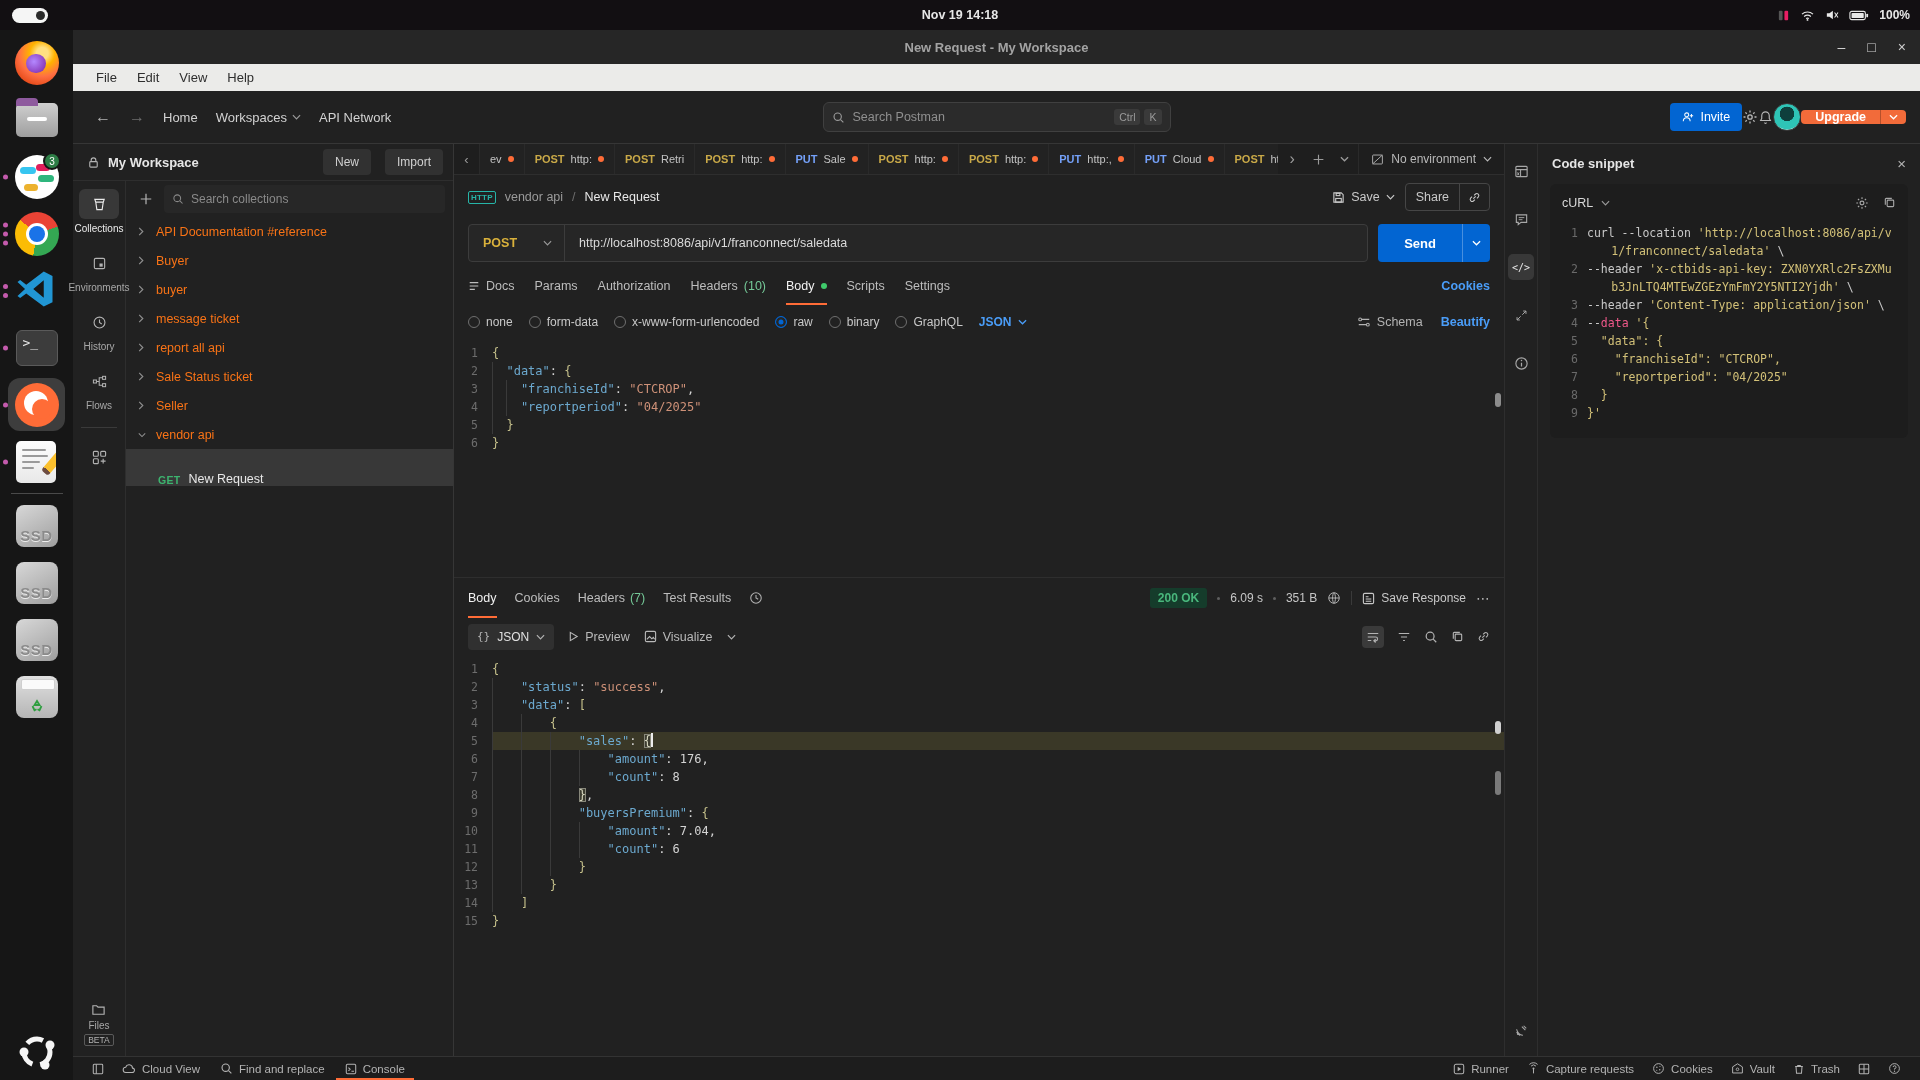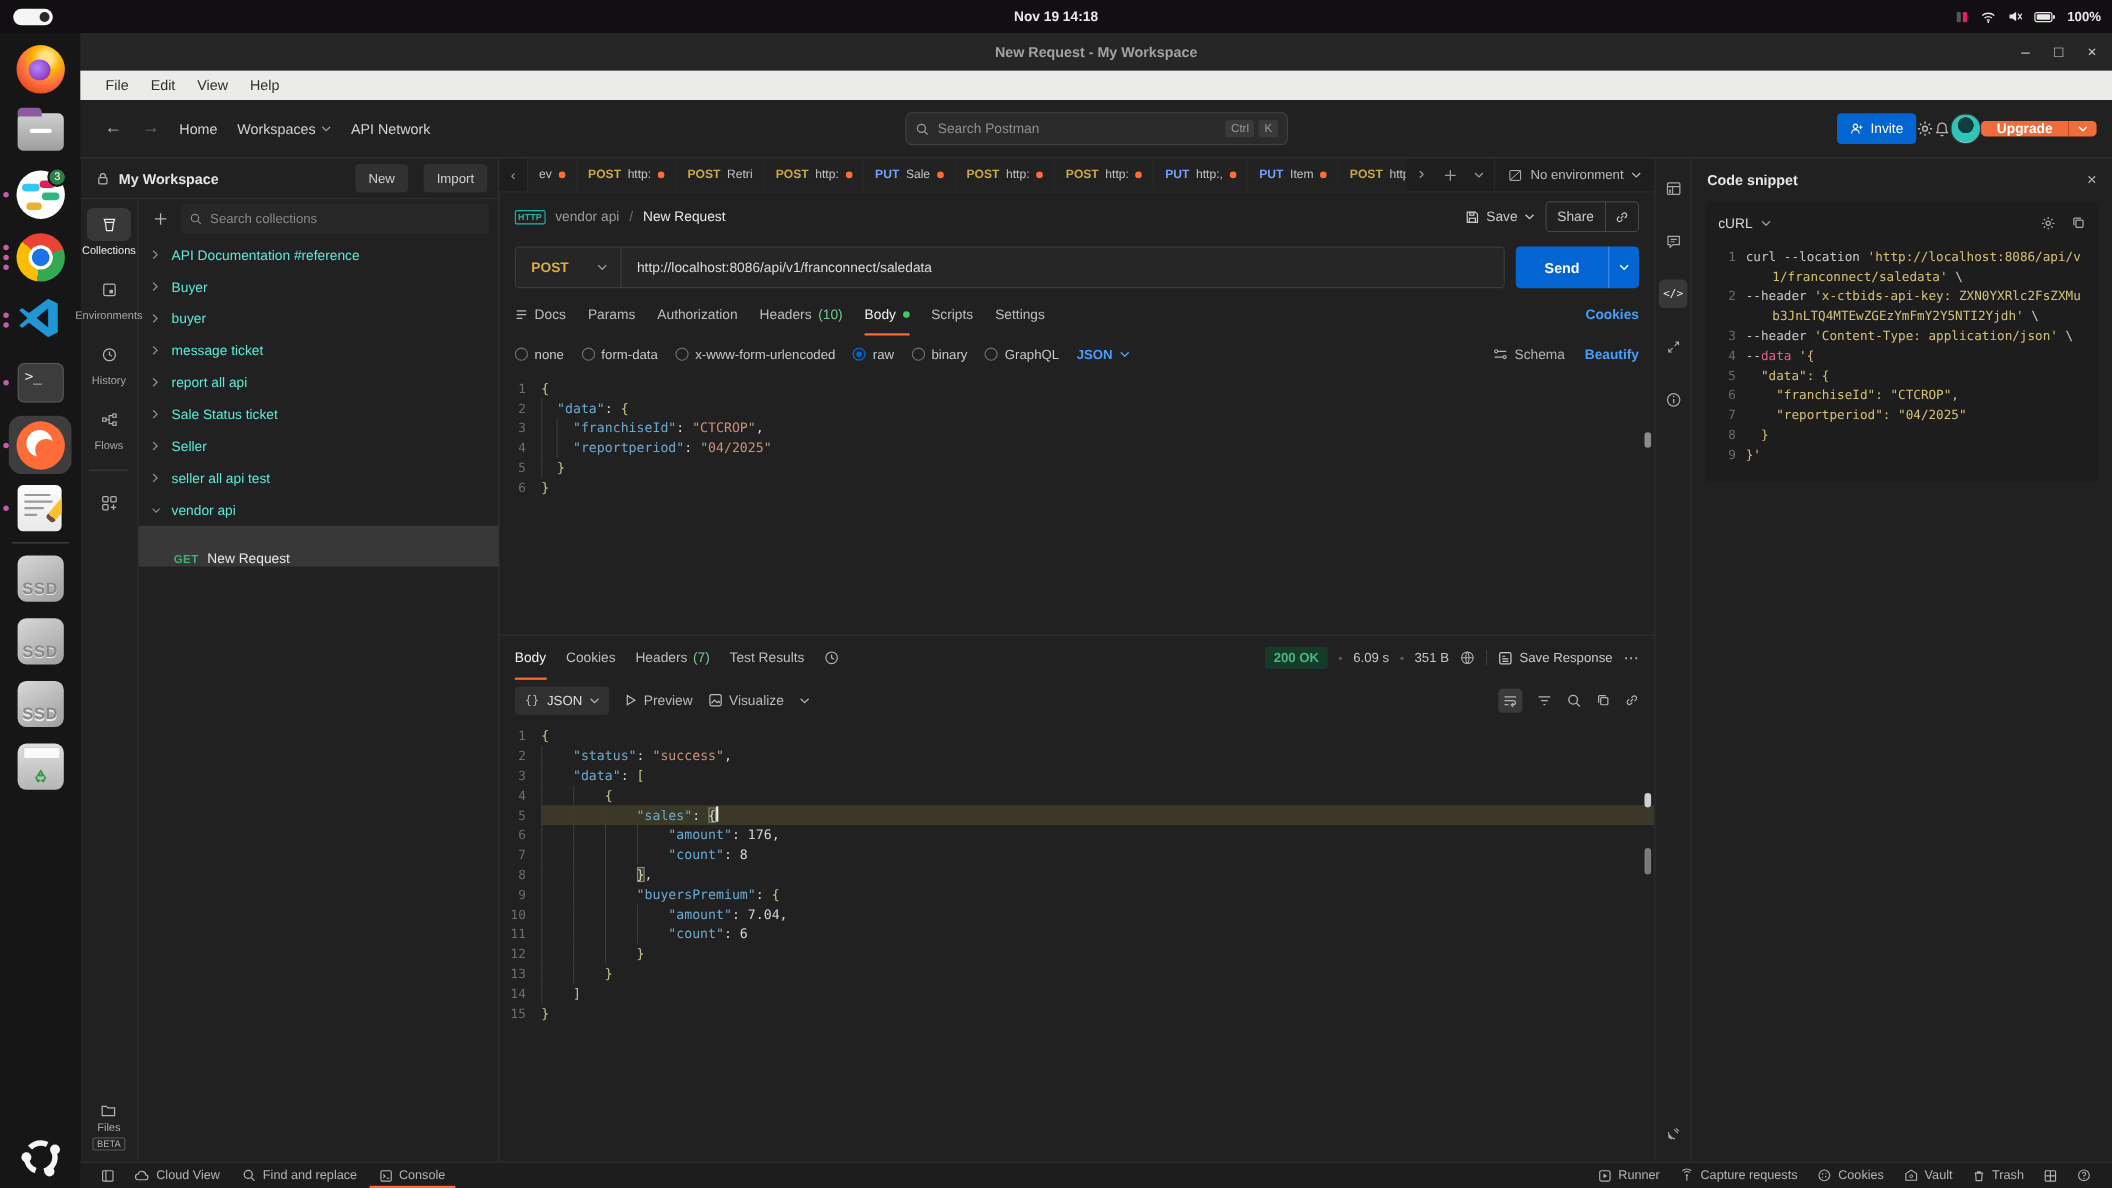--- a/index.html
+++ b/index.html
@@ -94,21 +94,21 @@
   .rail-item.active .rail-lbl { color:#ececec; }
   .rail-lbl { font-size:10px; color:#a8a8a8; }
   .rail-div { width:36px; height:1px; background:#3a3a3a; margin:2px 0 14px; }
   #rail-files { margin-top:auto; margin-bottom:10px; display:flex; flex-direction:column; align-items:center; gap:3px; }
   #beta-badge { font-size:8.5px; color:#b3b3b3; border:1px solid #5a5a5a; border-radius:2px; padding:0 3px; }
   #tree { flex:1; display:flex; flex-direction:column; min-width:0; }
   #tree-top { display:flex; align-items:center; height:36px; padding:0 8px 0 6px; gap:4px; flex:0 0 auto; }
   #tree-plus { width:28px; height:28px; display:flex; align-items:center; justify-content:center; color:#b3b3b3; }
   #tree-search { flex:1; height:28px; background:#272727; border-radius:4px; display:flex; align-items:center; gap:7px; padding:0 8px; color:#8a8a8a; }
   #tree-search .ph { font-size:12px; color:#8a8a8a; }
-  .col-row { height:29px; display:flex; align-items:center; padding-left:12px; gap:10px; color:#5eead4; font-size:12.5px; }
+  .col-row { height:29px; display:flex; align-items:center; padding-left:12px; gap:10px; color:#f97316; font-size:12.5px; }
   .col-row .chev { color:#8f8f8f; width:8px; display:flex; }
   .req-row { height:37px; display:flex; align-items:flex-end; padding-left:32px; gap:8px; background:#383838; }
   .req-row .m { color:#3db46f; font-size:10.5px; font-weight:700; letter-spacing:.3px; }
   .req-row .n { color:#e8e8e8; font-size:12.5px; }
 
   
   #center { flex:1; display:flex; flex-direction:column; min-width:0; }
   #tabstrip { height:31px; background:#1e1e1e; border-bottom:1px solid #2e2e2e; display:flex; align-items:stretch; flex:0 0 auto; }
   .strip-btn { width:26px; display:flex; align-items:center; justify-content:center; color:#9a9a9a; font-size:13px; border-right:1px solid #2a2a2a; flex:0 0 auto;}
   .rtab { display:flex; align-items:center; gap:6px; padding:0 10px; border-right:1px solid #2a2a2a; font-size:11px; flex:0 0 auto; background:#222; }
@@ -590,28 +590,20 @@
               <div class="col-row">
                 <span class="chev">
                   <svg viewBox="0 0 6 10" width="6" height="9">
                     <path d="M1 1l4 4-4 4" fill="none" stroke="currentColor" stroke-width="1.3"></path>
                   </svg>
                 </span>
                 <span>Seller</span>
               </div>
               <div class="col-row">
                 <span class="chev">
-                  <svg viewBox="0 0 6 10" width="6" height="9">
-                    <path d="M1 1l4 4-4 4" fill="none" stroke="currentColor" stroke-width="1.3"></path>
-                  </svg>
-                </span>
-                <span>seller all api test</span>
-              </div>
-              <div class="col-row">
-                <span class="chev">
                   <svg viewBox="0 0 10 6" width="9" height="6">
                     <path d="M1 1l4 4 4-4" fill="none" stroke="currentColor" stroke-width="1.3"></path>
                   </svg>
                 </span>
                 <span>vendor api</span>
               </div>
               <div class="req-row">
                 <span class="m">GET</span>
                 <span class="n">New Request</span>
               </div>
@@ -657,21 +649,21 @@
               <span class="tl">http:</span>
               <span class="dot"></span>
             </div>
             <div class="rtab">
               <span class="m-PUT">PUT</span>
               <span class="tl">http:,</span>
               <span class="dot"></span>
             </div>
             <div class="rtab">
               <span class="m-PUT">PUT</span>
-              <span class="tl">Item</span>
+              <span class="tl">Cloud</span>
               <span class="dot"></span>
             </div>
             <div class="rtab">
               <span class="m-POST">POST</span>
               <span class="tl">http:</span>
             </div>
           </div>
         <div id="strip-tools">
           <span>›</span>
           <span>

